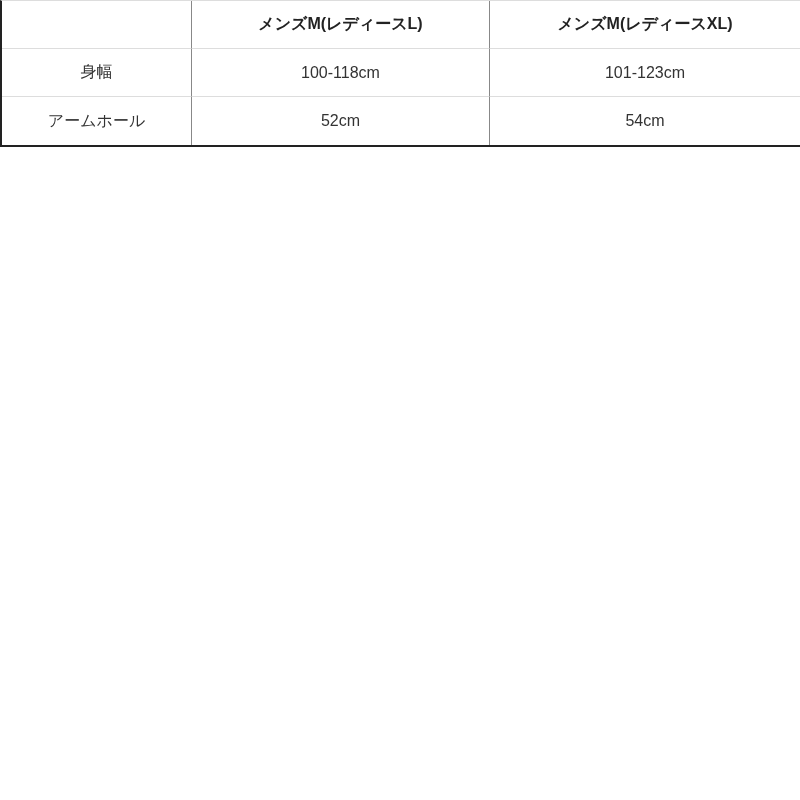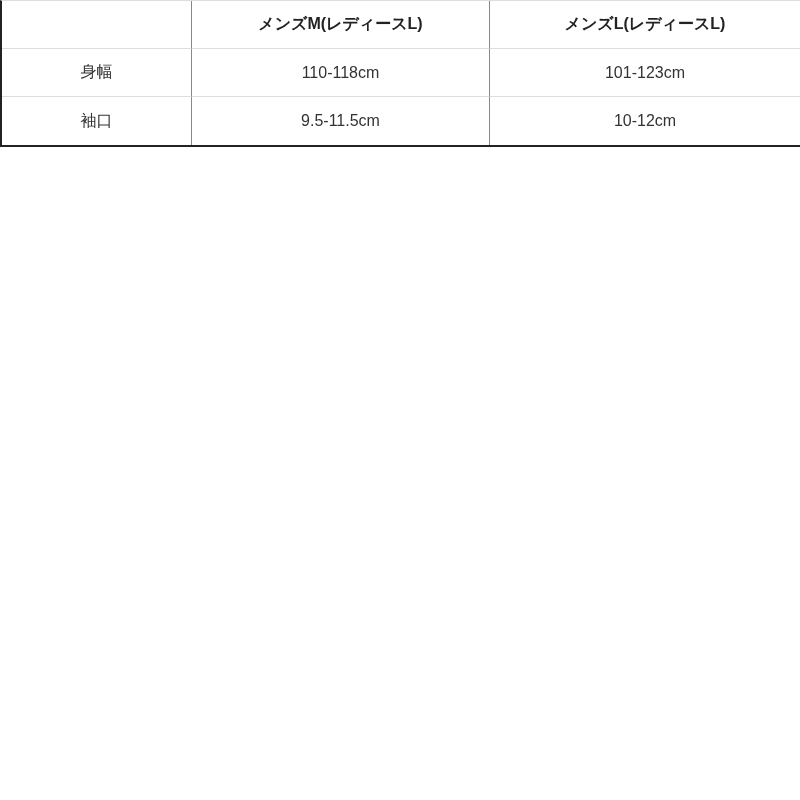--- a/index.html
+++ b/index.html
@@ -73,29 +73,29 @@
   <table class="size-chart">
     <colgroup>
       <col class="col-label">
       <col class="col-m">
       <col class="col-l">
     </colgroup>
     <thead>
       <tr>
         <th></th>
         <th>メンズM(レディースL)</th>
-        <th>メンズL(レディースL)</th>
+        <th>メンズM(レディースXL)</th>
       </tr>
     </thead>
     <tbody>
       <tr>
         <td>身幅</td>
-        <td>110-118cm</td>
+        <td>100-118cm</td>
         <td>101-123cm</td>
       </tr>
       <tr>
-        <td>袖口</td>
-        <td>9.5-11.5cm</td>
-        <td>10-12cm</td>
+        <td>アームホール</td>
+        <td>52cm</td>
+        <td>54cm</td>
       </tr>
     </tbody>
   </table>
 </div>
 
 </body></html>

